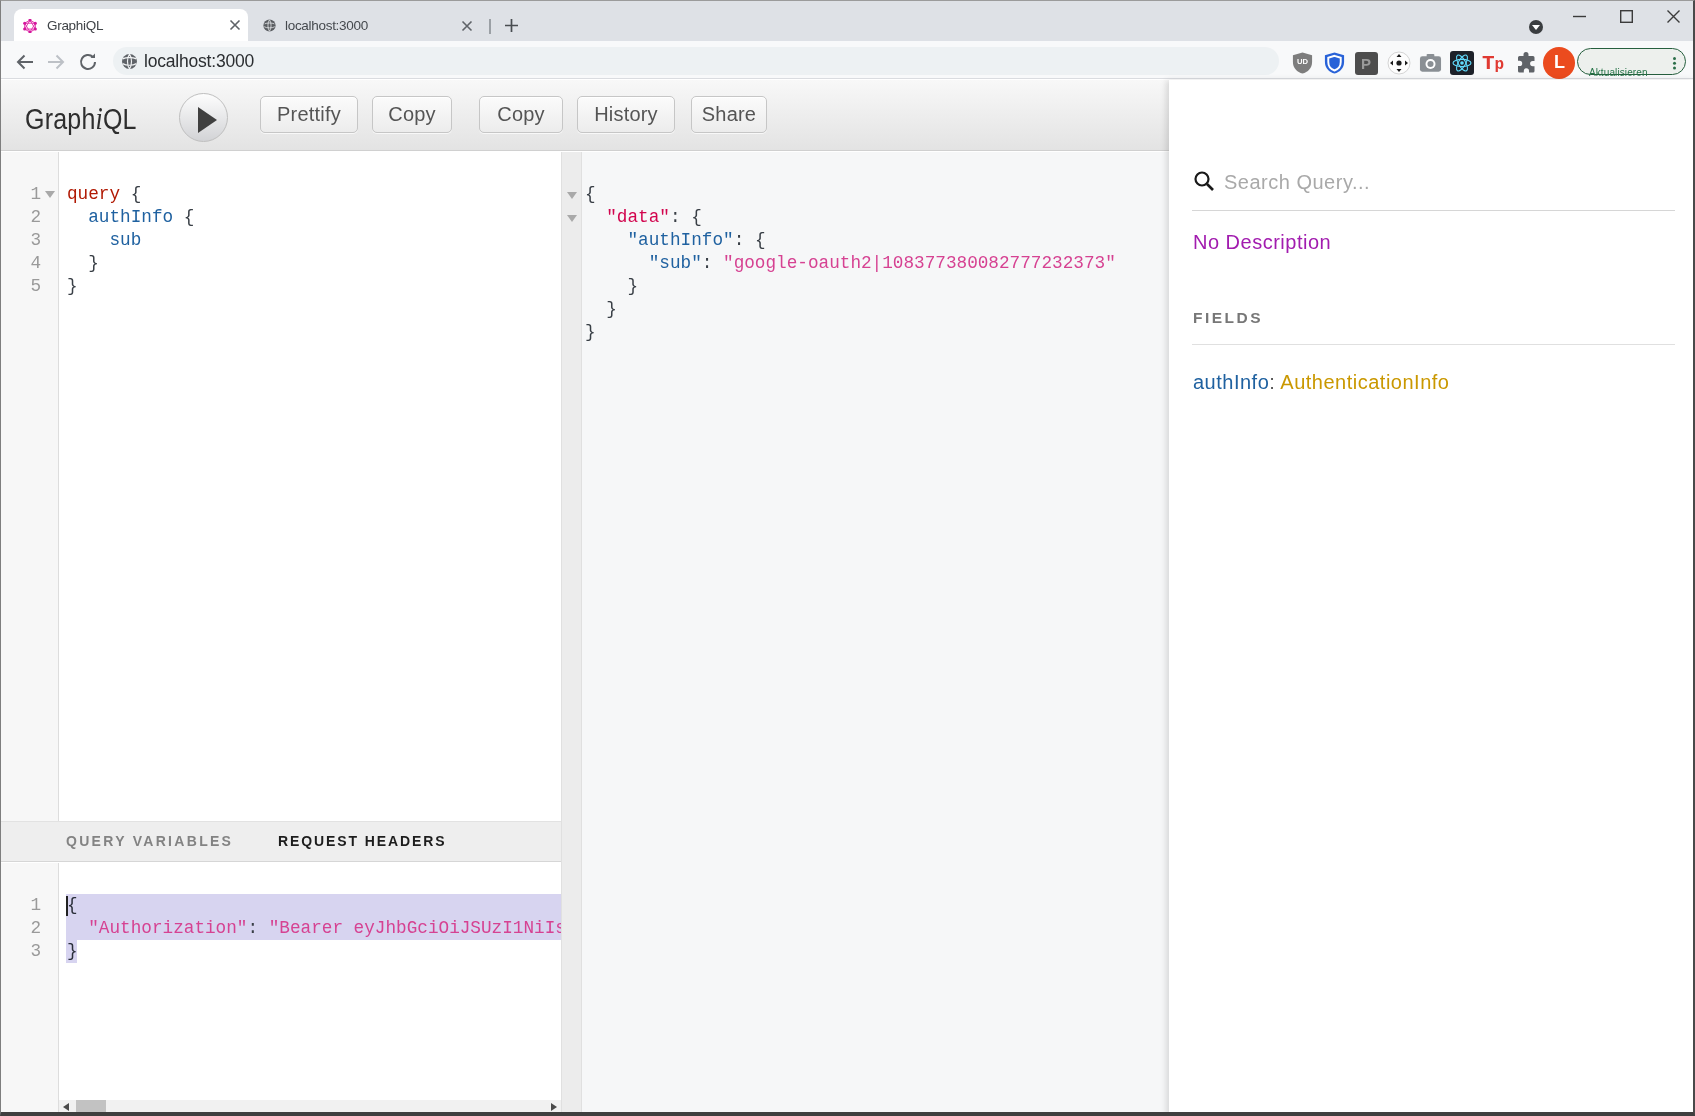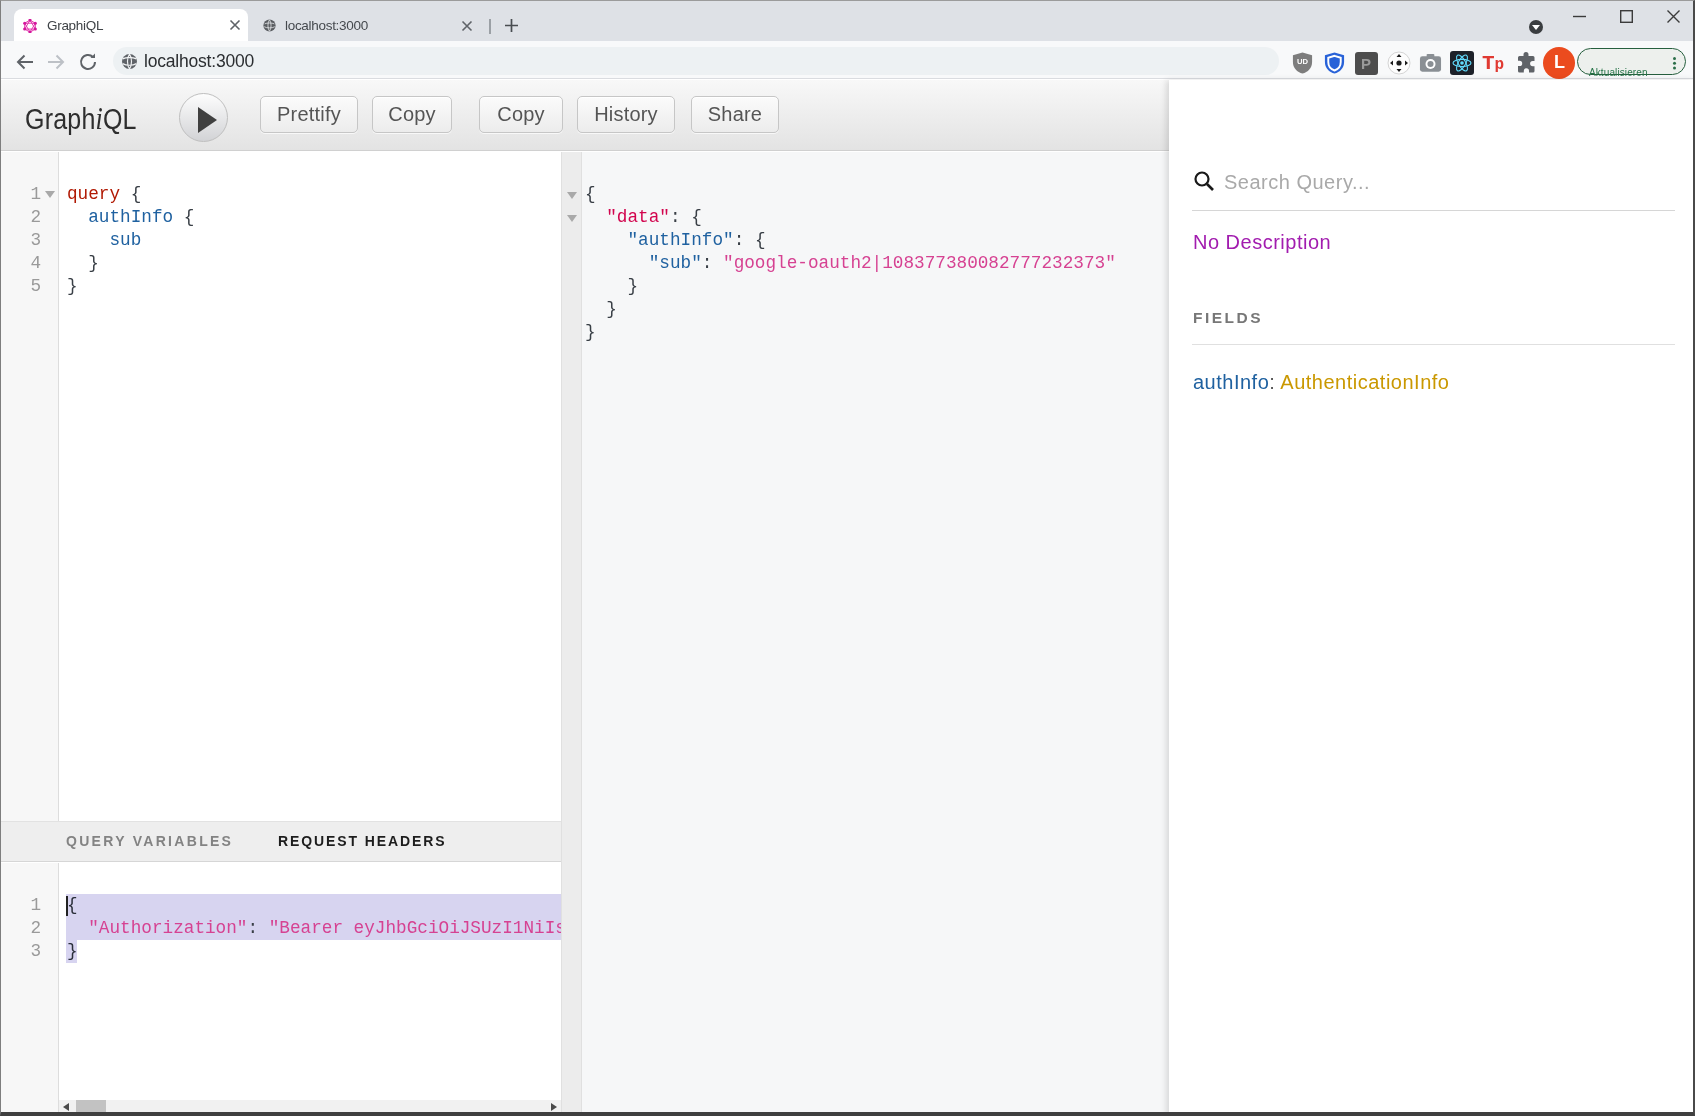--- a/index.html
+++ b/index.html
@@ -177,21 +177,21 @@
 
     <div id="topbar">
       <div id="logo">Graph<em>i</em>QL</div>
       <div id="execbtn">
           <div class="tri"></div>
         </div>
       <div class="tbtn" style="left:259px;width:98px">Prettify</div>
       <div class="tbtn" style="left:371px;width:80px">Copy</div>
       <div class="tbtn" style="left:478px;width:84px">Copy</div>
       <div class="tbtn" style="left:576px;width:98px">History</div>
-      <div class="tbtn" style="left:690px;width:88px">Share</div>
+      <div class="tbtn" style="left:690px;width:76px">Share</div>
     </div>
 
     <div id="querypane" class="mono">
       <div class="gutter"></div>
       <div class="lnum" style="top:31px">1</div>
       <div class="lnum" style="top:54px">2</div>
       <div class="lnum" style="top:77px">3</div>
       <div class="lnum" style="top:100px">4</div>
       <div class="lnum" style="top:123px">5</div>
       <div class="fold abs" style="left:44px;top:39px"></div>

